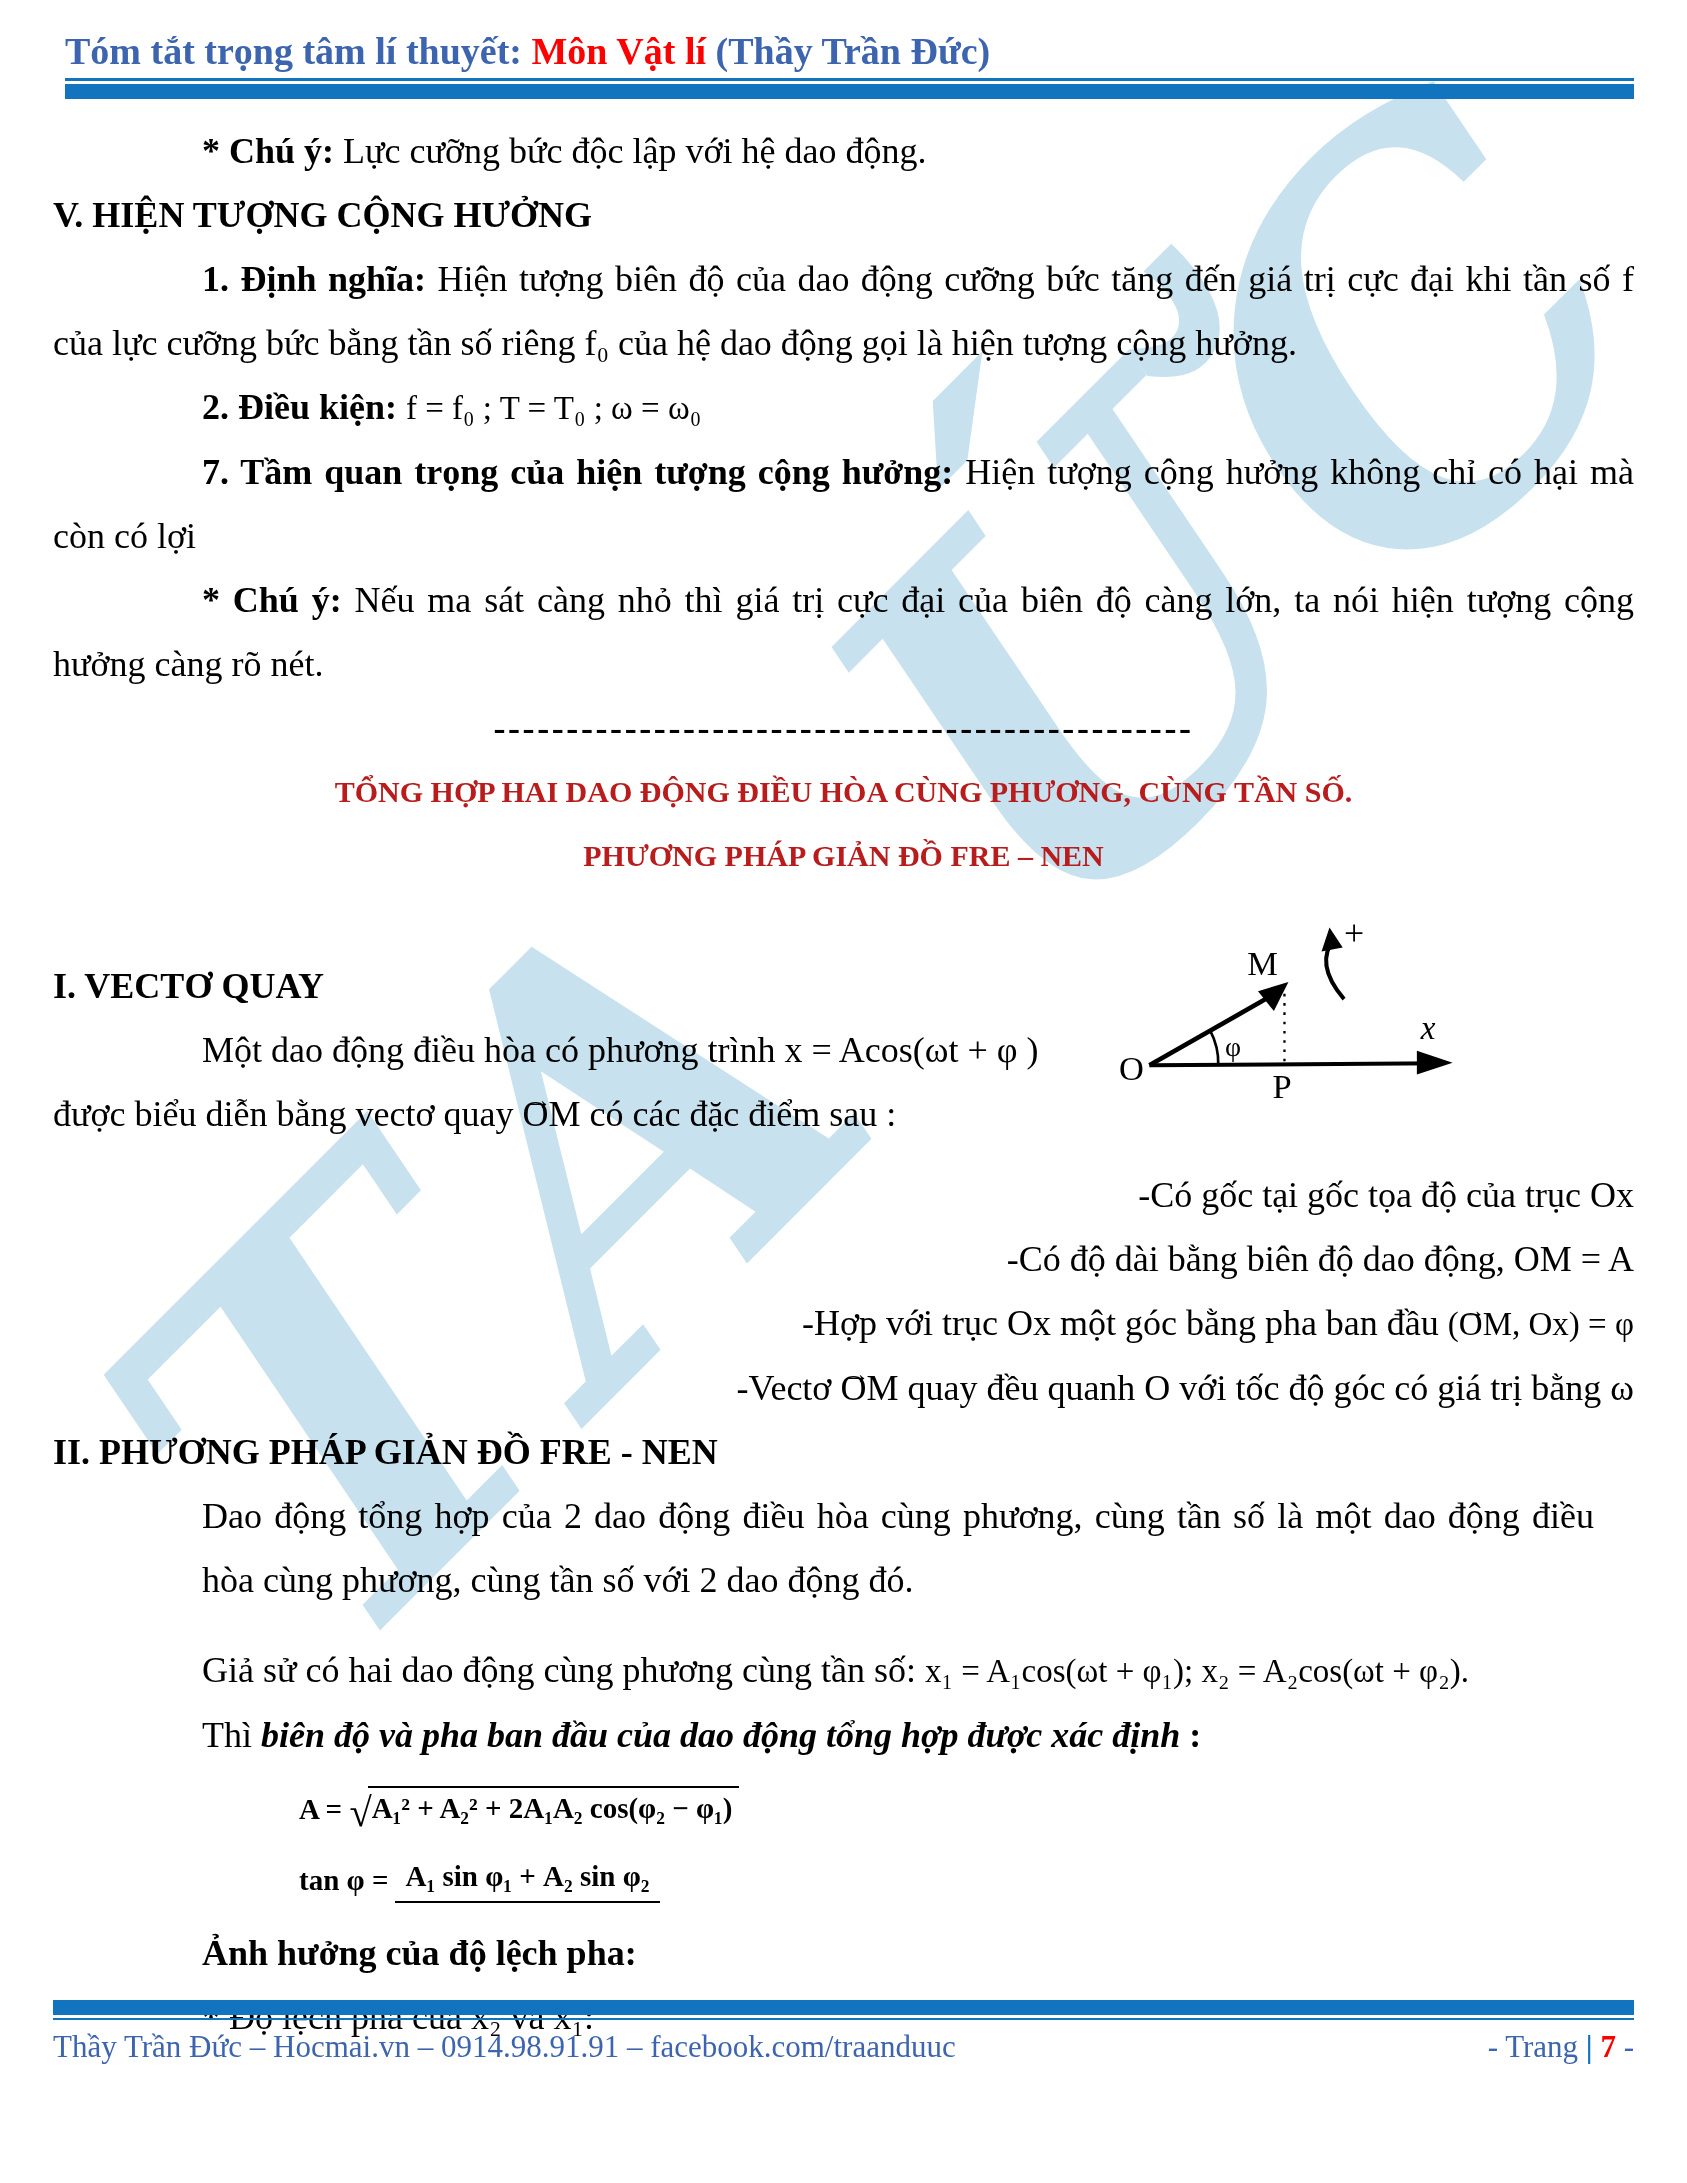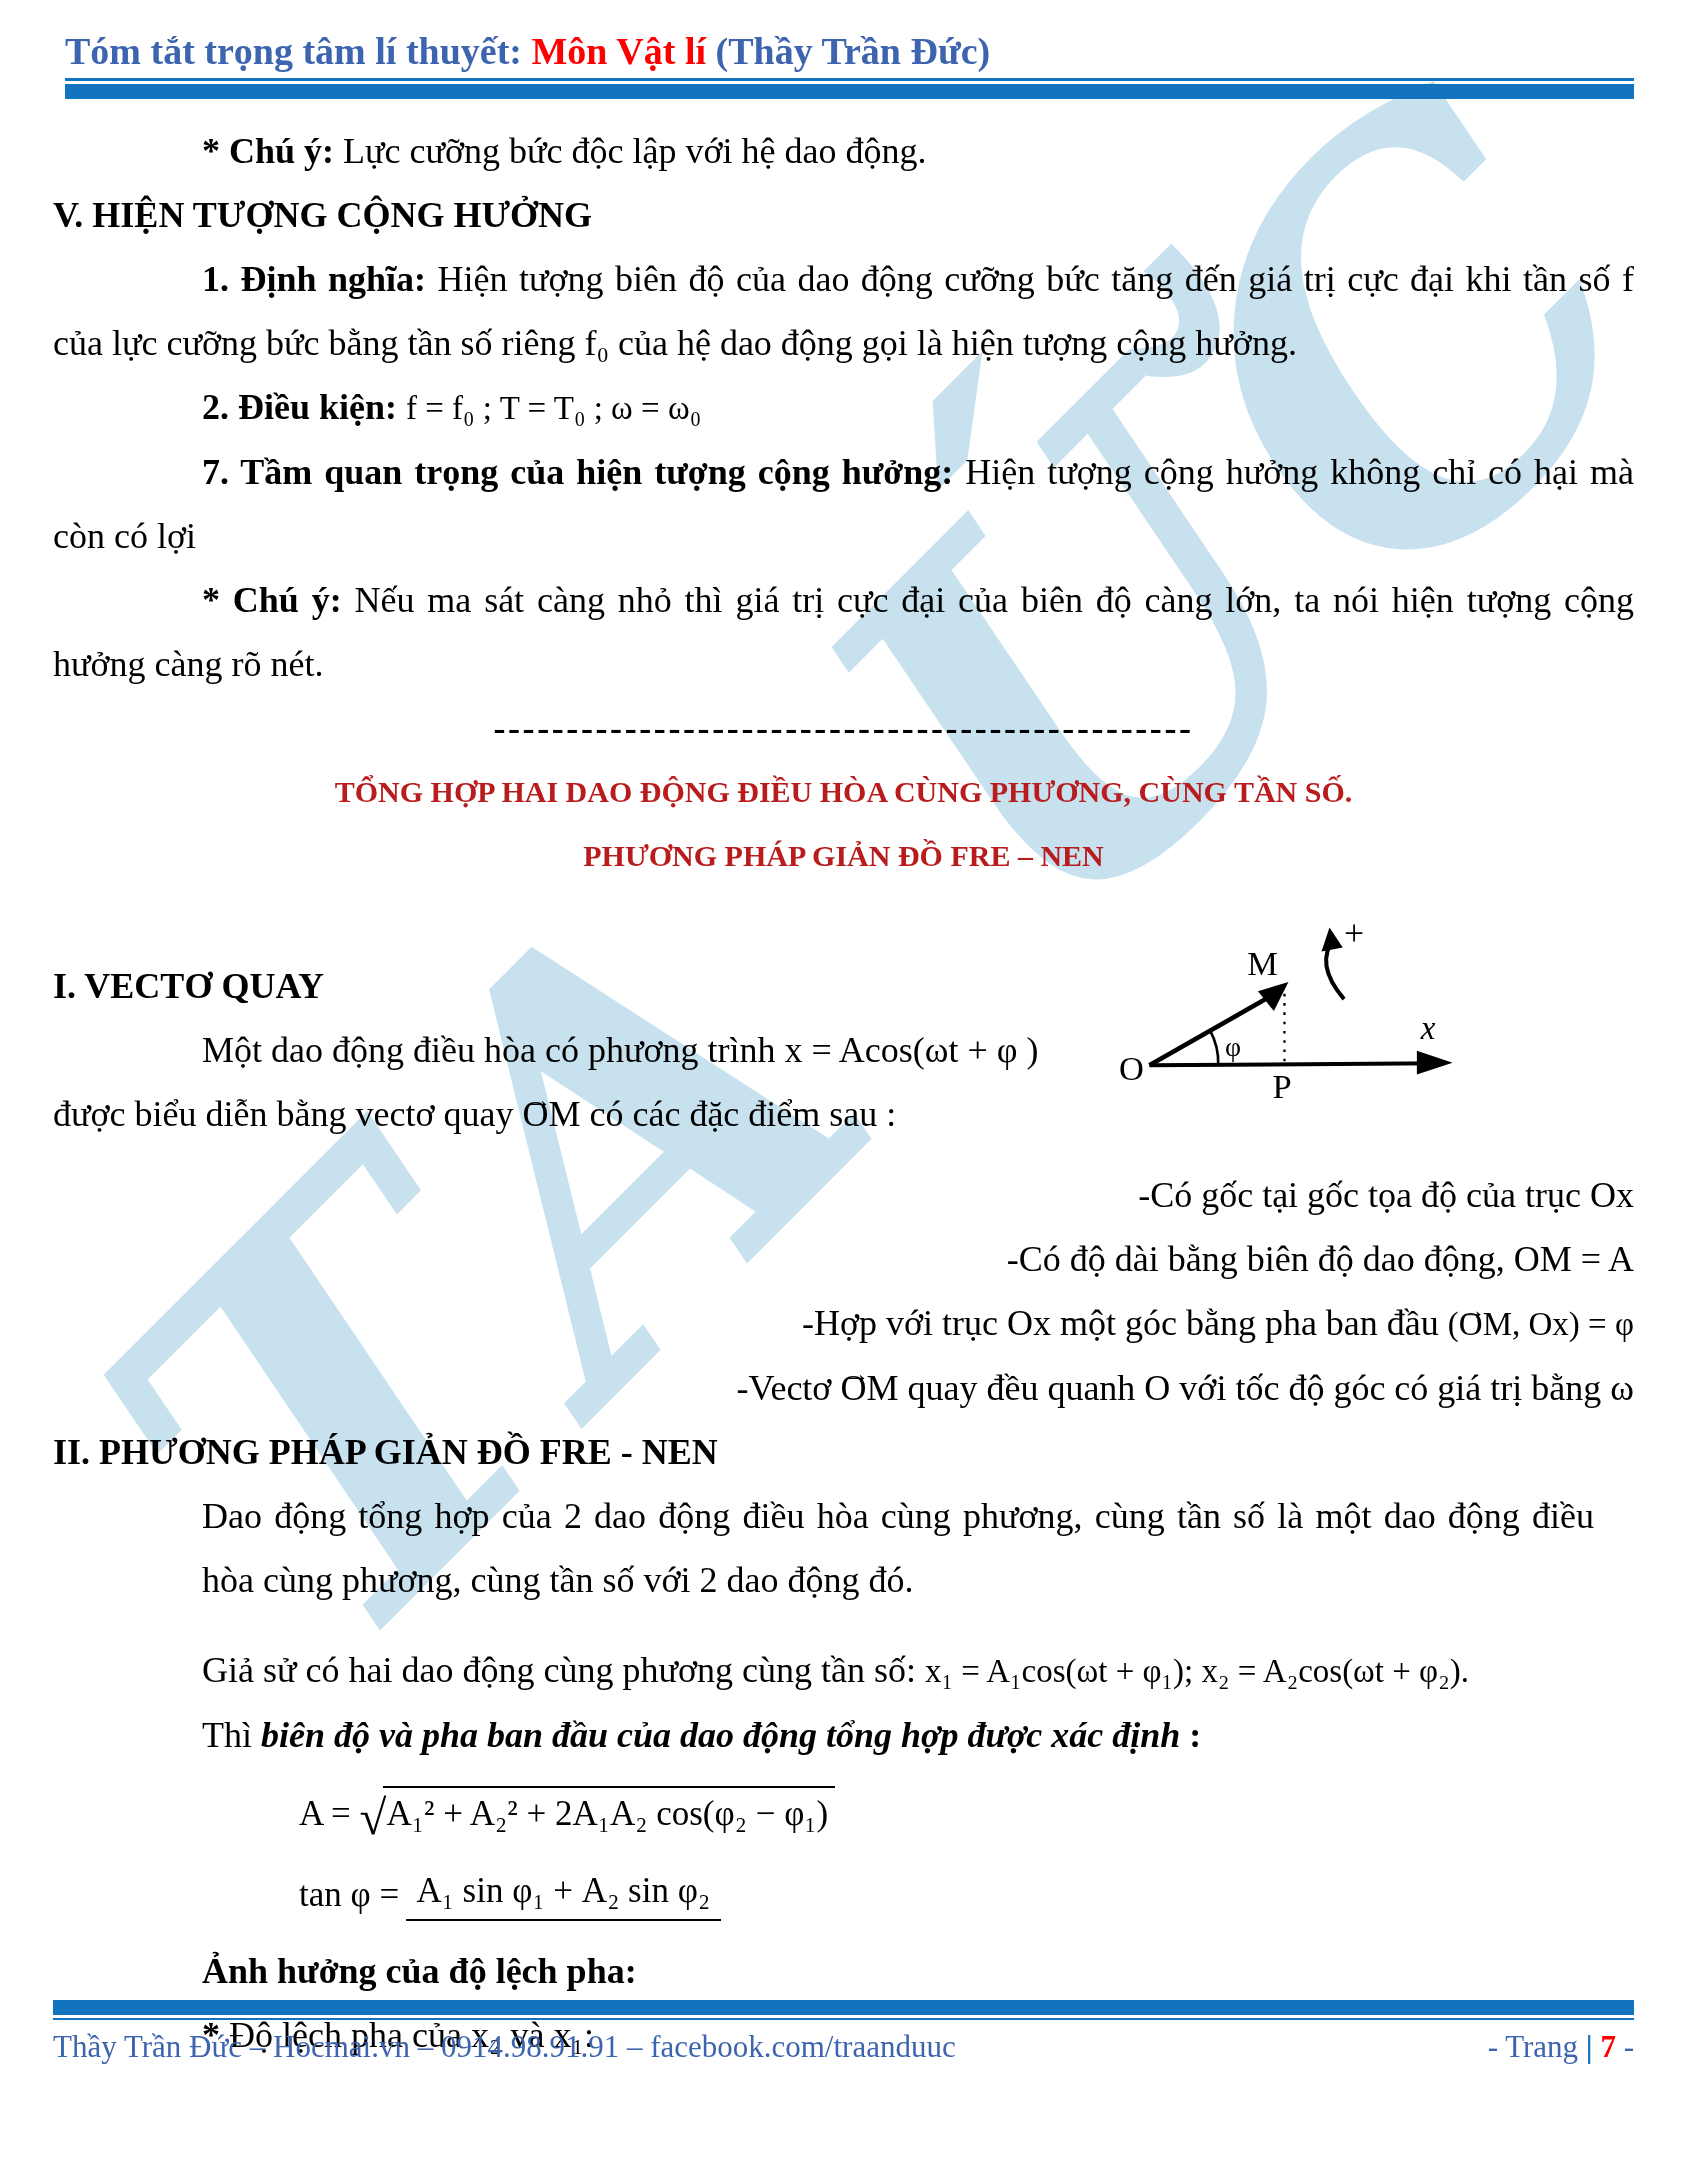--- a/index.html
+++ b/index.html
@@ -48,21 +48,21 @@
   .gap-top { margin-top:66px; }
   .math { font-size:33px; }
   .bullets { margin-top:16.5px; }
   .bullet { margin-left:78px;text-align:right; }
   .bullet .dash { display:inline-block; width:33px; }
   .om { display:inline-block; position:relative; }
   .om .om-arrow { position:absolute; top:-0.52em; left:0.08em; font-size:0.75em; letter-spacing:0; }
   .block-indent { margin-left:149px; margin-right:40px; }
   .gs { margin-top:26.5px; }
   
-  .formula { margin:18.5px 0 18.5px 246px; font-size:35px; line-height:1.3; }
+  .formula { margin:18.5px 0 18.5px 246px; font-size:29px; line-height:1.3;font-weight:bold; }
   .sqrt { display:inline-block; white-space:nowrap; }
   .rad { font-size:1.4em; vertical-align:-0.18em; margin-right:-4px; }
   .radicand { display:inline-block; border-top:2.6px solid #000; padding:2.6px 6.6px 0 4px; }
   .frac { display:inline-block; vertical-align:middle; text-align:left; margin-left:6.6px; }
   .frac .num { display:block; border-bottom:2.6px solid #000; padding:0 10.6px 5.3px 10.6px; }
   .frac .den { display:block; padding-top:5.3px; }
   .tanrow { display:flex; align-items:center; }
   
   .diagram { position:absolute; left:1111px; top:921px; z-index:1; }
   

